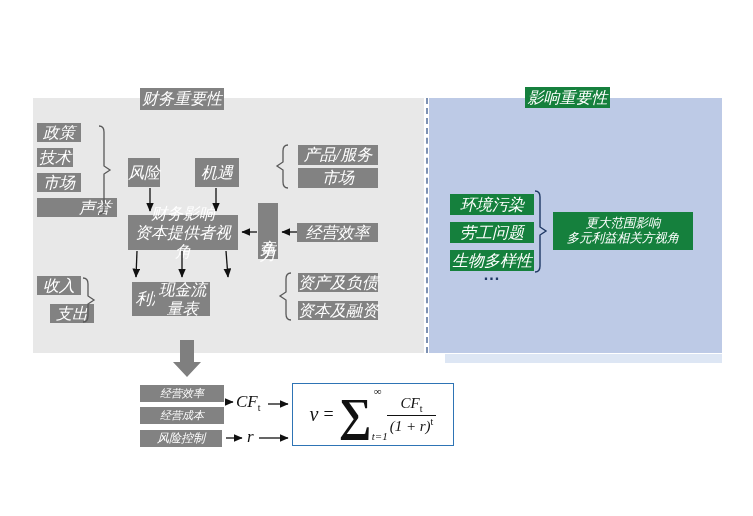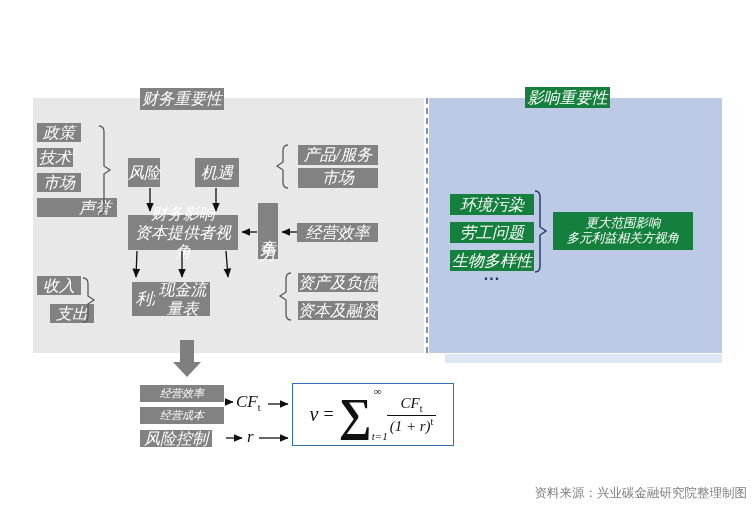--- a/index.html
+++ b/index.html
@@ -87,21 +87,21 @@
   <div class="box nbox" style="left:450px;top:222px;width:84px;height:21px;">劳工问题</div>
   <div class="box nbox" style="left:450px;top:250px;width:84px;height:21px;">生物多样性</div>
   <div class="dots">...</div>
   <div class="box nbox two-line" style="left:553px;top:212px;width:140px;height:38px;font-size:12.5px;">
     <span>更大范围影响</span>
     <span>多元利益相关方视角</span>
   </div>
 
   <div class="box gbox" style="left:140px;top:385px;width:84px;height:17px;font-size:11px;">经营效率</div>
   <div class="box gbox" style="left:140px;top:407px;width:84px;height:17px;font-size:11px;">经营成本</div>
-  <div class="box gbox" style="left:140px;top:430px;width:72px;height:17px;font-size:16px;">风险控制</div>
+  <div class="box gbox" style="left:140px;top:430px;width:82px;height:17px;font-size:12px;">风险控制</div>
 
   <div class="math" style="left:236px;top:392px;"><span>CF</span><sub>t</sub></div>
   <div class="math" style="left:247px;top:427px;">r</div>
 
   <div class="formula-box">
     <span class="f-v">v</span>
     <span class="f-eq">=</span>
     <span class="f-sig">
       <span class="sigma">∑</span>
       <span class="inf">∞</span>
@@ -137,14 +137,13 @@
 
     <path d="M99,126 Q104,126 104,132 L104,166 L110,170 L104,174 L104,208 Q104,214 99,214" fill="none" stroke="#595959" stroke-width="1.3"></path>
     <path d="M83,278 Q88,278 88,284 L88,296 L94,300 L88,304 L88,316 Q88,322 83,322" fill="none" stroke="#595959" stroke-width="1.3"></path>
     <path d="M288,145 Q283,145 283,151 L283,162 L277,166 L283,170 L283,182 Q283,188 288,188" fill="none" stroke="#595959" stroke-width="1.3"></path>
     <path d="M291,273 Q286,273 286,279 L286,292 L280,296 L286,300 L286,314 Q286,320 291,320" fill="none" stroke="#595959" stroke-width="1.3"></path>
     <path d="M535,191 Q540,191 540,197 L540,227 L546,231 L540,235 L540,266 Q540,272 535,272" fill="none" stroke="#1f3864" stroke-width="1.4"></path>
 
     <polygon points="180,340 194,340 194,362 201,362 187,377 173,362 180,362" fill="#7f7f7f"></polygon>
   </svg>
 
-  <div class="source">资料来源：兴业碳金融研究院整理制图</div>
 </div>
 
 </body></html>

